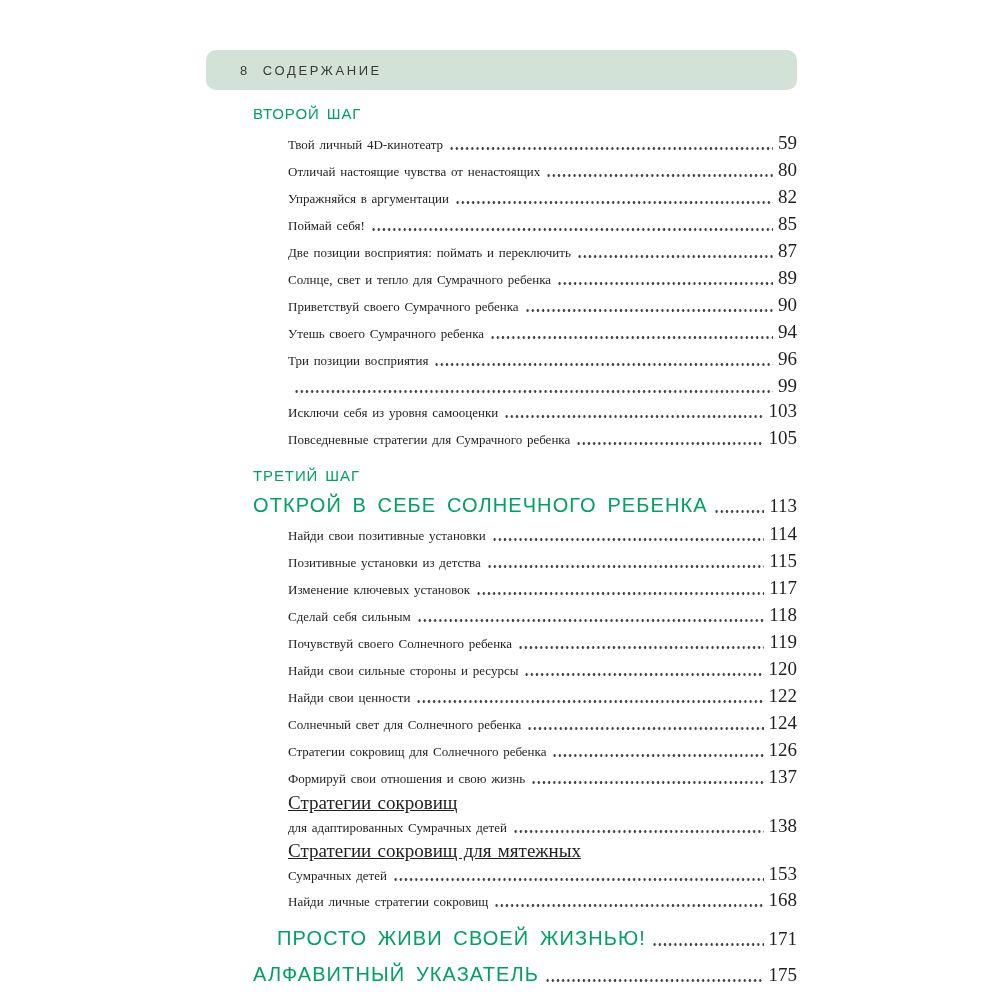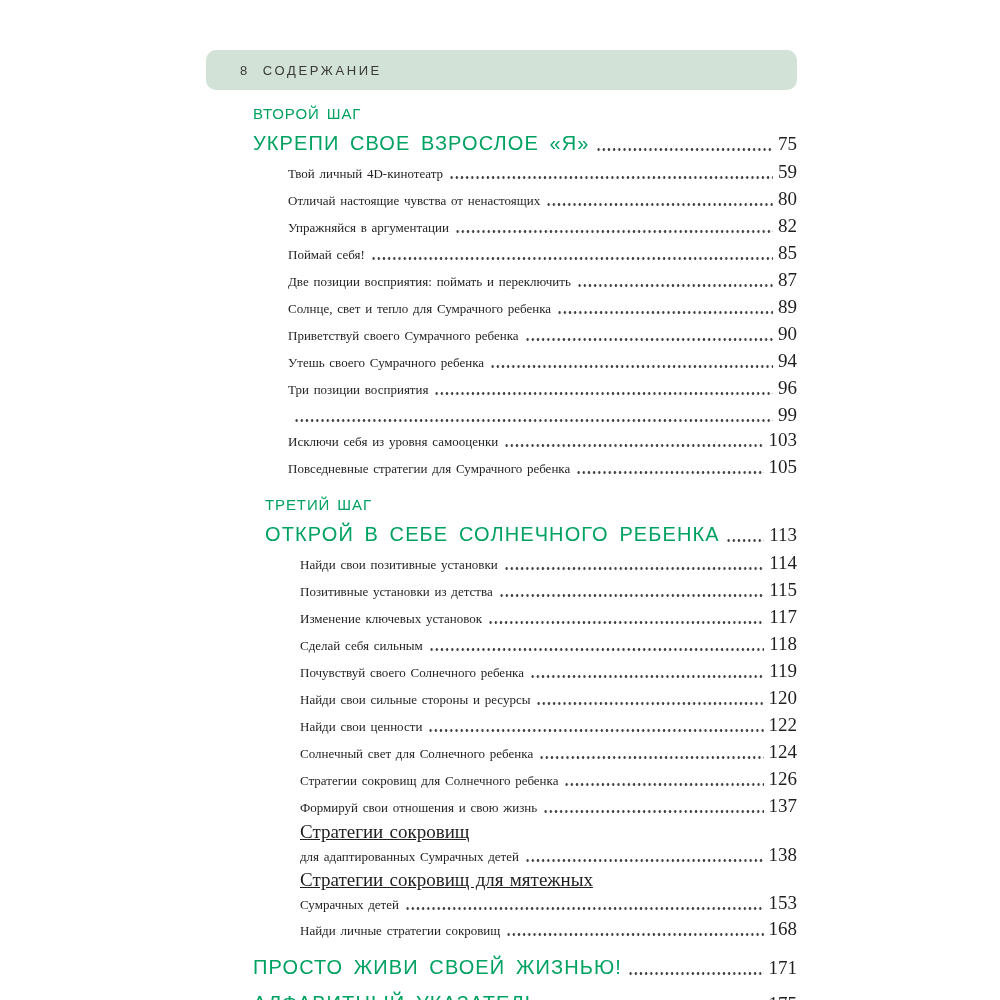--- a/index.html
+++ b/index.html
@@ -28,21 +28,21 @@
 
   
   .toc{position:absolute;left:253px;top:104px;width:544px;}
 
   .sec .label{
     font-family:"Liberation Sans","DejaVu Sans",sans-serif;
     font-weight:normal;color:var(--green);
     font-size:15px;letter-spacing:0.9px;word-spacing:2px;
     line-height:20px;margin-bottom:6px;
   }
-  .sec + .sec{margin-top:14px;margin-left:12px;}
+  .sec + .sec{margin-top:14px;}
 
   .row{display:flex;align-items:baseline;line-height:25px;}
   .row .t{white-space:nowrap;font-size:13px;word-spacing:1.5px;}
   .row .dots{
     flex:1 1 auto;min-width:14px;height:3px;margin:0 5px 0 6px;
     transform:translateY(1px);
     background-image:radial-gradient(circle,var(--dot) 1.05px,transparent 1.45px);
     background-size:5.2px 3px;background-repeat:repeat-x;background-position:left bottom;
   }
   .row .pnum{font-size:19px;color:var(--ink);white-space:nowrap;}
@@ -51,40 +51,35 @@
   .row.major .t.green{
     font-family:"Liberation Sans","DejaVu Sans",sans-serif;
     color:var(--green);font-size:20px;letter-spacing:1.1px;word-spacing:4px;
   }
 
   .entries{padding-left:35px;}
   .entries .two .l1{font-size:19px;word-spacing:1.5px;line-height:23px;text-decoration:underline;}
   .entries .two .row{line-height:23px;}
 
   .row.footer{margin-top:9px;margin-bottom:0;}
-  .row.footer:first-of-type{margin-top:11px;}
+  .row.footer:first-of-type{margin-top:11px;margin-left:24px;}
 </style>
 </head>
 <body>
 
 <div class="page">
 
   <div class="header-bar">
     <span class="hnum">8</span>
     <span class="htitle">СОДЕРЖАНИЕ</span>
   </div>
 
   <main class="toc">
       <section class="sec">
         <div class="label">ВТОРОЙ ШАГ</div>
-        <div class="row major">
-          <span class="t green">УКРЕПИ СВОЕ ВЗРОСЛОЕ «Я»</span>
-          <span class="dots"></span>
-          <span class="pnum">75</span>
-        </div>
         <div class="entries">
           <div class="row">
             <span class="t">Твой личный 4D-кинотеатр</span>
             <span class="dots"></span>
             <span class="pnum">59</span>
           </div>
           <div class="row">
             <span class="t">Отличай настоящие чувства от ненастоящих</span>
             <span class="dots"></span>
             <span class="pnum">80</span>

